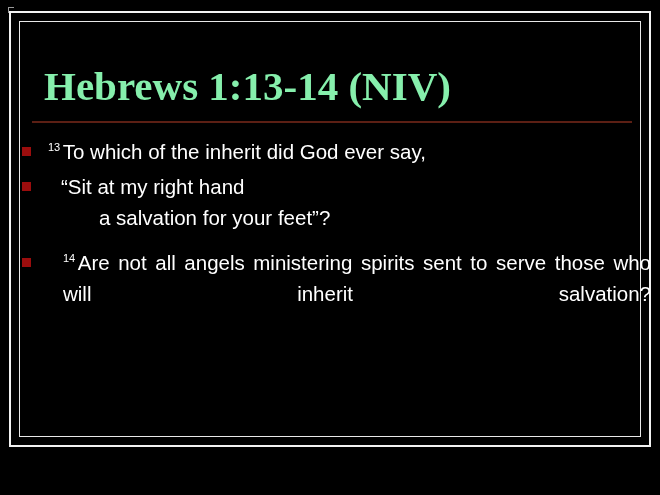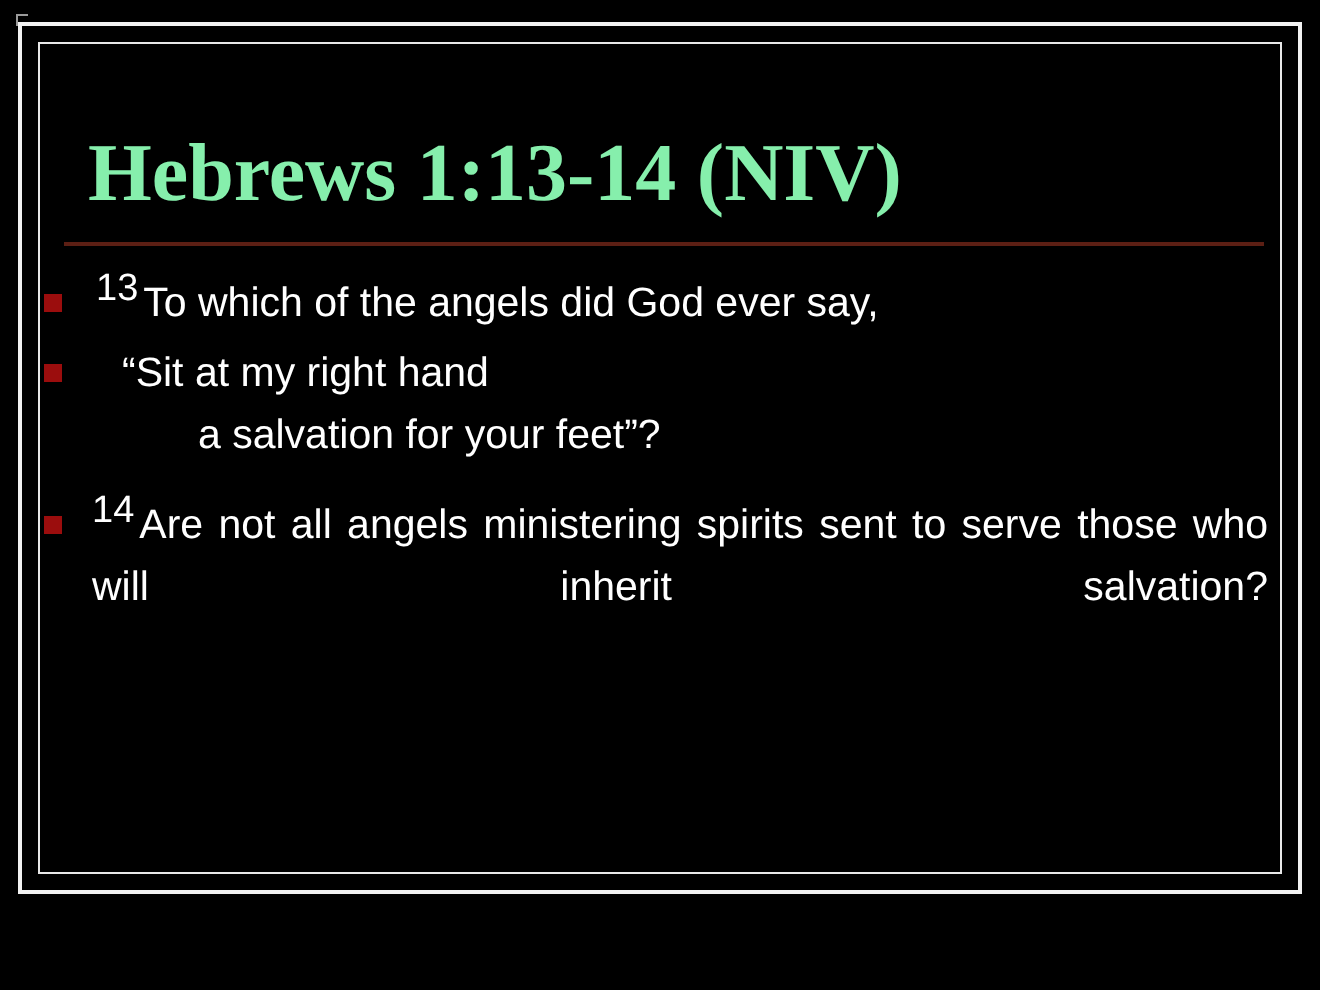--- a/index.html
+++ b/index.html
@@ -110,21 +110,21 @@
     line-height: 31px;
     text-align: justify;
     text-justify: inter-word;
   }
 
   .bullet-text.no-justify {
     text-align: left;
   }
 
   .sup {
-    font-size: 19px;
+    font-size: 11px;
     vertical-align: super;
     line-height: 0;
     padding-right: 2.5px;
   }
 
   .line {
     display: block;
     white-space: pre;
     margin-left: 13px;
   }
@@ -136,21 +136,21 @@
   
   #block-1 { margin-top: 0px; }
   
   #block-2 { margin-top: 4px; }
   
   #block-3 { margin-top: 14px; }
 
   #block-3 .bullet-marker { top: 11px; }
 
   .justified-para {
-    margin-left: 24px;
+    margin-left: 41px;
     color: #ffffff;
     font-size: 20.5px;
     line-height: 31px;
     text-align: justify;
     text-justify: inter-word;
     width: 588px;
   }
   .justified-para::after {
     content: "";
     display: inline-block;
@@ -168,21 +168,21 @@
 
   <div class="title">Hebrews 1:13-14 (NIV)</div>
 
   <div class="title-rule"></div>
 
   <div class="body-area">
 
     <div class="bullet-block" id="block-1">
       <span class="bullet-marker"></span>
       <div class="bullet-text no-justify">
-        <span class="sup">13</span><span>To which of the angels did God ever say,</span>
+        <span class="sup">13</span><span>To which of the inherit did God ever say,</span>
       </div>
     </div>
 
     <div class="bullet-block" id="block-2">
       <span class="bullet-marker"></span>
       <div class="bullet-text no-justify">
         <span class="line">“Sit at my right hand</span>
         <span class="line indent">a salvation for your feet”?</span>
       </div>
     </div>

